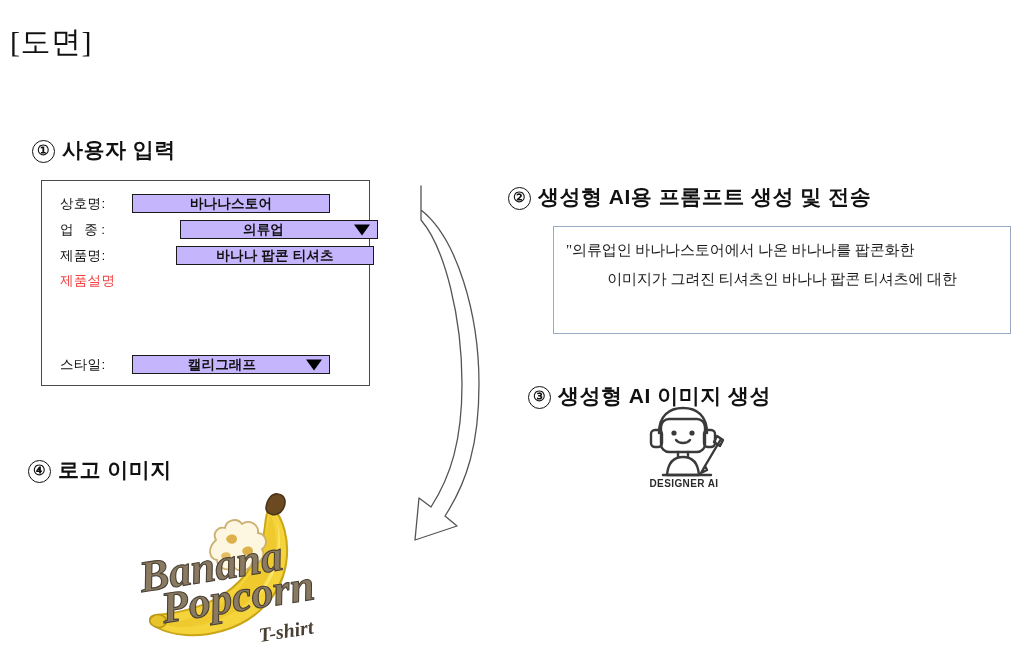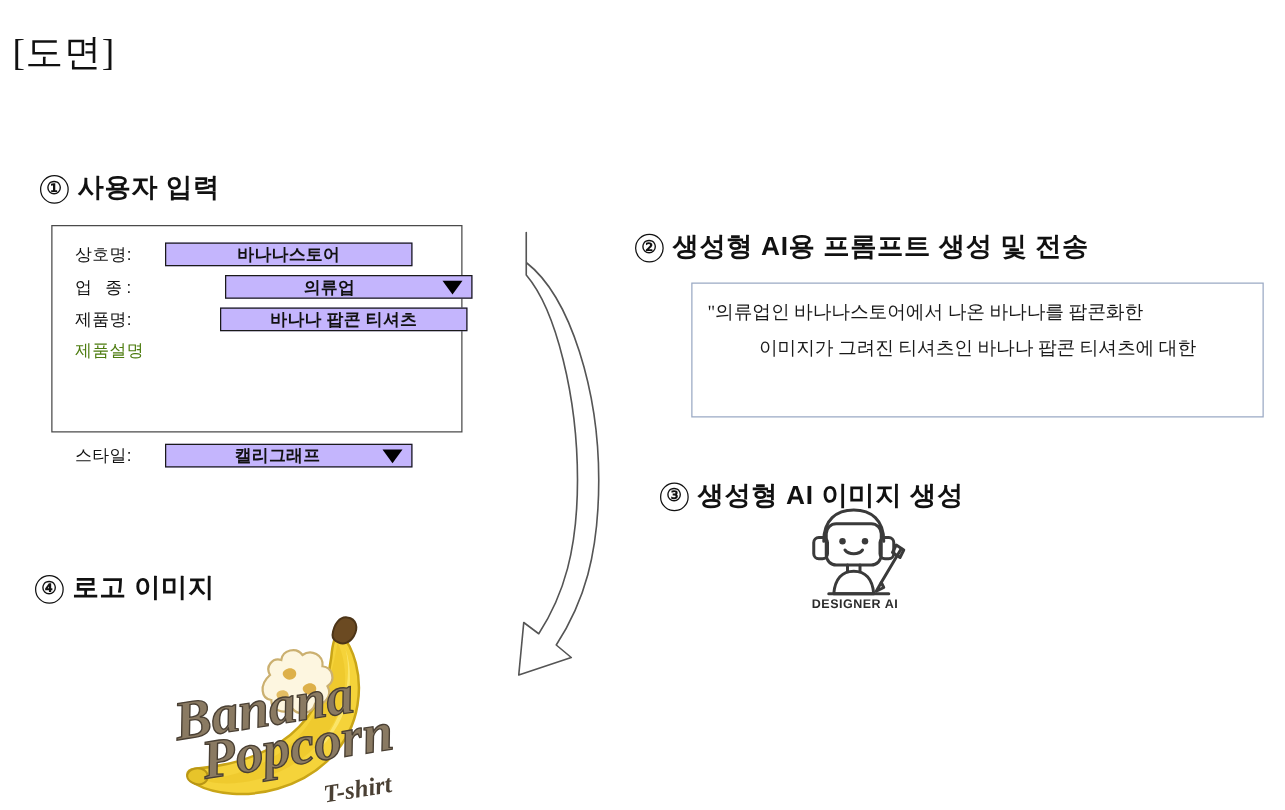--- a/index.html
+++ b/index.html
@@ -57,21 +57,21 @@
   #heading-2 { left: 508px; top: 183px; }
   #heading-3 { left: 528px; top: 382px; }
   #heading-4 { left: 28px; top: 456px; }
 
   
   #input-form {
     position: absolute;
     left: 41px;
     top: 180px;
     width: 329px;
-    height: 166px;
+    height: 206px;
     border: 1.5px solid #4a4a4a;
     box-sizing: border-box;
     background: #fff;
   }
   .form-row {
     position: absolute;
     display: flex;
     align-items: center;
     left: 18px;
   }
@@ -129,21 +129,21 @@
   #row-biz     .field-text { margin-right: 31px; }
   #row-style   .field-text { margin-right: 18px; }
 
   #desc-label {
     position: absolute;
     left: 18px;
     top: 91px;
     font-family: "Liberation Sans", sans-serif;
     font-size: 13.5px;
     font-weight: 500;
-    color: #4d7c0f;
+    color: #ef4444;
     letter-spacing: 0.3px;
   }
   #desc-box {
     position: absolute;
     left: 18px;
     top: 113px;
     width: 286px;
     height: 48px;
     border: 1.6px solid #1a1a1a;
     box-sizing: border-box;

